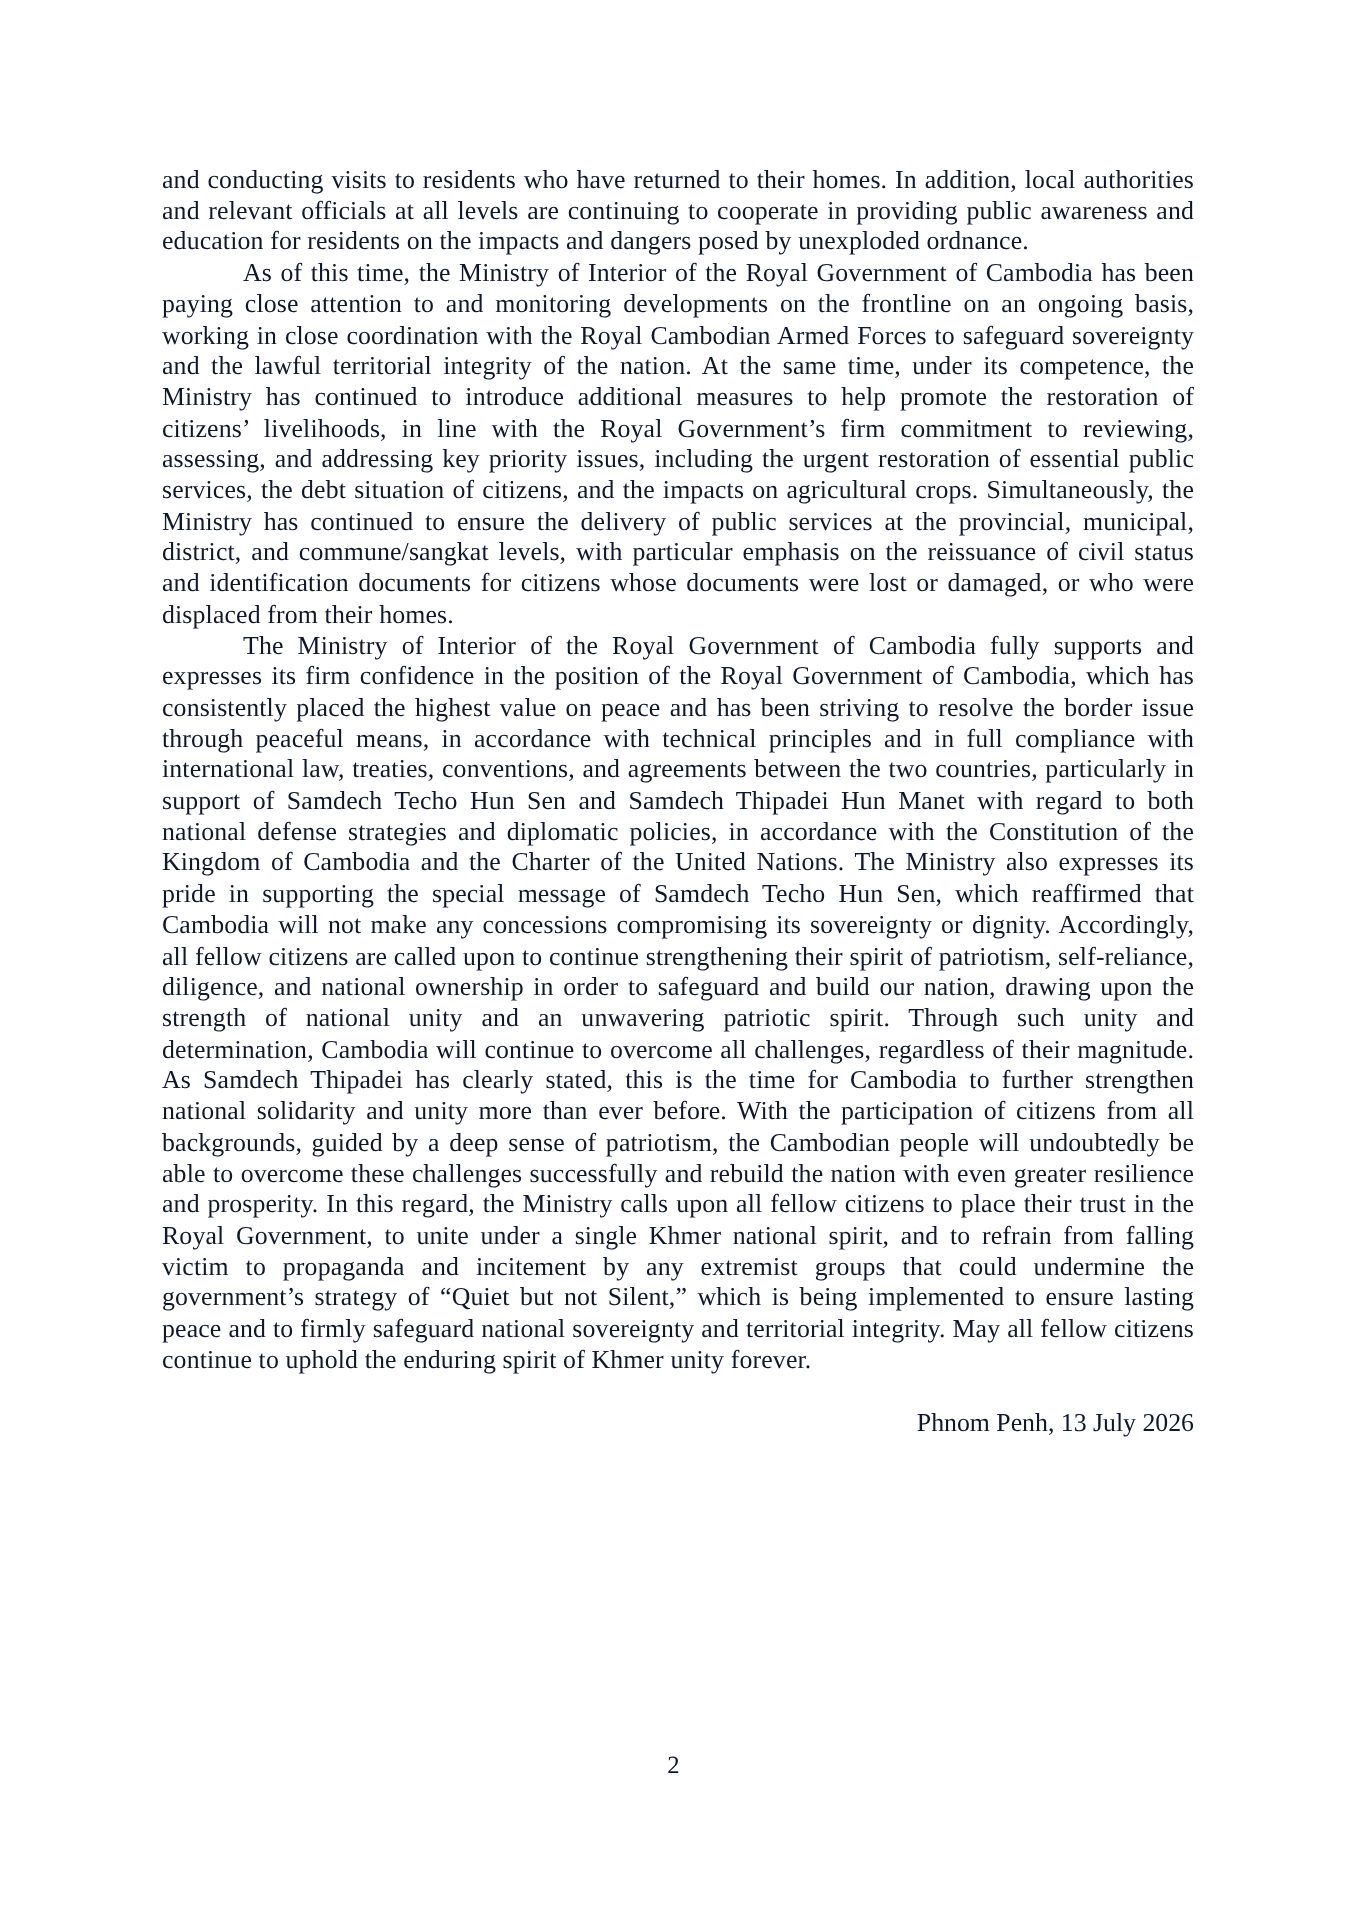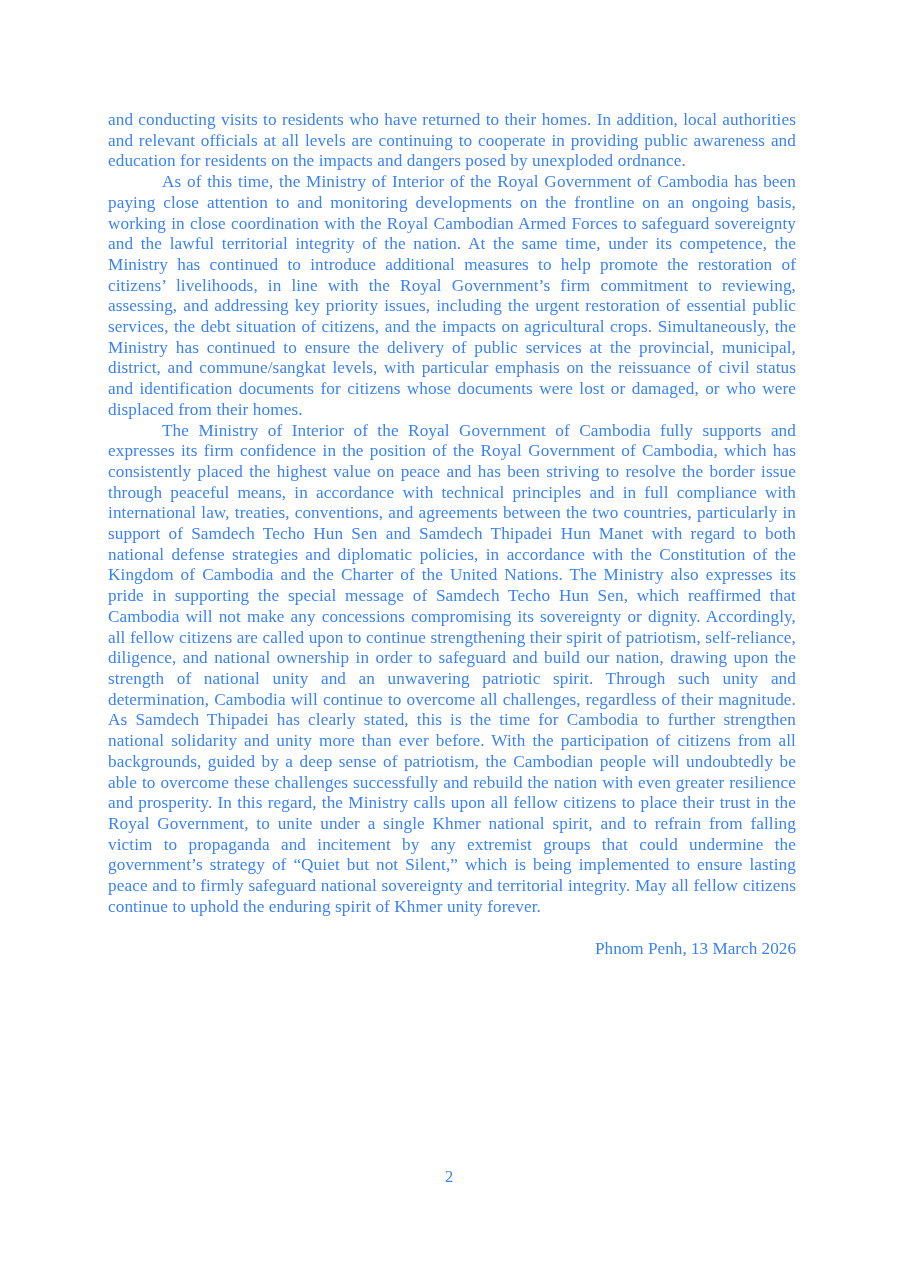--- a/index.html
+++ b/index.html
@@ -7,21 +7,21 @@
     padding: 0;
     background: #ffffff;
   }
   .page {
     position: relative;
     width: 904px;
     height: 1280px;
     background: #ffffff;
     overflow: hidden;
     font-family: "Liberation Serif", "DejaVu Serif", serif;
-    color: #3b82f6;
+    color: #0f172a;
   }
   .body-text {
     position: absolute;
     left: 108px;
     top: 110px;
     width: 688px;
   }
   .para {
     margin: 0;
     font-size: 17.2px;
@@ -54,16 +54,16 @@
   }
 </style>
 </head>
 <body>
 
 <div class="page">
   <div class="body-text">
     <p class="para"><span>and conducting visits to residents who have returned to their homes. In addition, local authorities and relevant officials at all levels are continuing to cooperate in providing public awareness and education for residents on the impacts and dangers posed by unexploded ordnance.</span></p>
     <p class="para indent"><span>As of this time, </span><b>the Ministry of Interior of the Royal Government of Cambodia</b><span> has been paying close attention to and monitoring developments on the frontline on an ongoing basis, working in close coordination with the Royal Cambodian Armed Forces to safeguard sovereignty and the lawful territorial integrity of the nation. At the same time, under its competence, the Ministry has continued to introduce additional measures to help promote the restoration of citizens’ livelihoods, in line with the Royal Government’s firm commitment to reviewing, assessing, and addressing key priority issues, including the urgent restoration of essential public services, the debt situation of citizens, and the impacts on agricultural crops. Simultaneously, the Ministry has continued to ensure the delivery of public services at the provincial, municipal, district, and commune/sangkat levels, with particular emphasis on the reissuance of civil status and identification documents for citizens whose documents were lost or damaged, or who were displaced from their homes.</span></p>
     <p class="para indent"><b>The Ministry of Interior of the Royal Government of Cambodia</b><span> fully supports and expresses its firm confidence in the position of the Royal Government of Cambodia, which has consistently placed the highest value on peace and has been striving to resolve the border issue through peaceful means, in accordance with technical principles and in full compliance with international law, treaties, conventions, and agreements between the two countries, particularly in support of </span><b>Samdech Techo Hun Sen</b><span> and </span><b>Samdech Thipadei Hun Manet</b><span> with regard to both national defense strategies and diplomatic policies, in accordance with the Constitution of the Kingdom of Cambodia and the Charter of the United Nations. The Ministry also expresses its pride in supporting the special message of </span><b>Samdech Techo Hun Sen</b><span>, which reaffirmed that </span><b>Cambodia will not make any concessions compromising its sovereignty or dignity</b><span>. Accordingly, all fellow citizens are called upon to continue strengthening their spirit of patriotism, self-reliance, diligence, and national ownership in order to safeguard and build our nation, drawing upon the strength of national unity and an unwavering patriotic spirit. Through such unity and determination, Cambodia will continue to overcome all challenges, regardless of their magnitude. As </span><b>Samdech Thipadei</b><span> has clearly stated, </span><b>this is the time for Cambodia to further strengthen national solidarity and unity more than ever before.</b><span> With the participation of citizens from all backgrounds, guided by a deep sense of patriotism, the Cambodian people will undoubtedly be able to overcome these challenges successfully and rebuild the nation with even greater resilience and prosperity. In this regard, the Ministry calls upon all fellow citizens to place their trust in the Royal Government, to unite under a single Khmer national spirit, and to refrain from falling victim to propaganda and incitement by any extremist groups that could undermine the government’s strategy of </span><b>“Quiet but not Silent,”</b><span> which is being implemented to ensure lasting peace and to firmly safeguard national sovereignty and territorial integrity. </span><b>May all fellow citizens continue to uphold the enduring spirit of Khmer unity forever.</b></p>
-    <p class="date-line">Phnom Penh, 13 March 2026</p>
+    <p class="date-line">Phnom Penh, 13 July 2026</p>
   </div>
   <div class="page-number">2</div>
 </div>
 
 </body></html>

